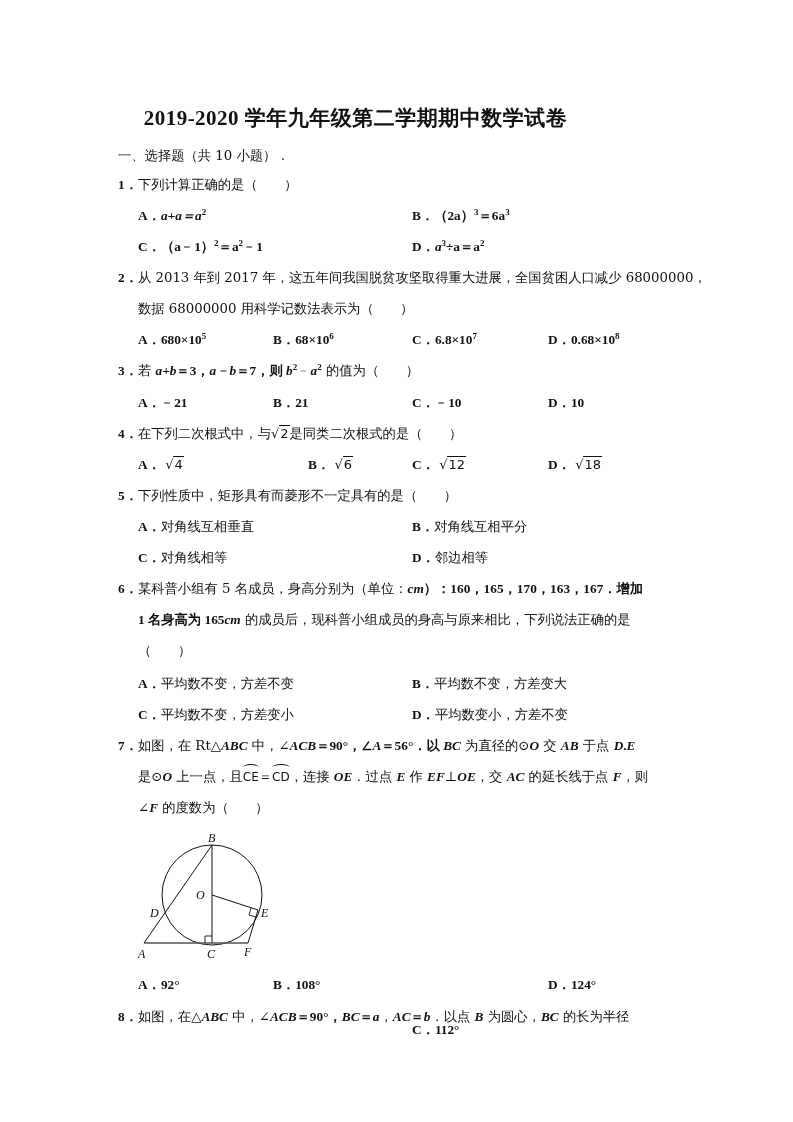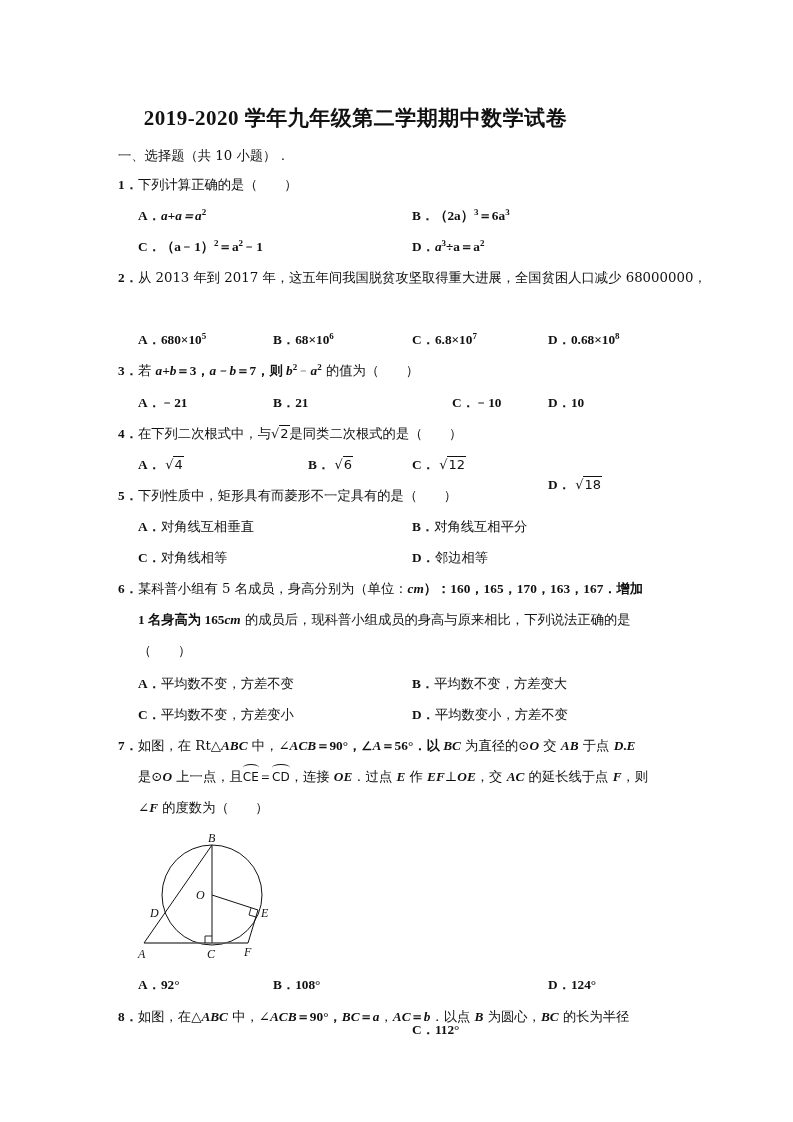--- a/index.html
+++ b/index.html
@@ -41,48 +41,49 @@
   <div class="opt" style="left:138px;top:238px;">
     <span class="b">C．</span><span class="b">（a﹣1）</span><sup class="b">2</sup><span class="b">＝a</span><sup class="b">2</sup><span class="b">﹣1</span>
   </div>
   <div class="opt" style="left:412px;top:238px;">
     <span class="b">D．</span><span class="i">a</span><sup class="b">3</sup><span class="b">÷a＝a</span><sup class="b">2</sup>
   </div>
 
   <div class="line" style="left:118px;top:269px;">
     <span class="b">2．</span><span>从 2013 年到 2017 年，这五年间我国脱贫攻坚取得重大进展，全国贫困人口减少 68000000，</span>
   </div>
+  <div class="line" style="left:138px;top:300px;">数据 68000000 用科学记数法表示为（　　）</div>
   <div class="opt" style="left:138px;top:331px;">
     <span class="b">A．</span><span class="b">680×10</span><sup class="b">5</sup>
   </div>
   <div class="opt" style="left:273px;top:331px;">
     <span class="b">B．</span><span class="b">68×10</span><sup class="b">6</sup>
   </div>
   <div class="opt" style="left:412px;top:331px;">
     <span class="b">C．</span><span class="b">6.8×10</span><sup class="b">7</sup>
   </div>
   <div class="opt" style="left:548px;top:331px;">
     <span class="b">D．</span><span class="b">0.68×10</span><sup class="b">8</sup>
   </div>
 
   <div class="line" style="left:118px;top:362px;">
     <span class="b">3．</span><span>若 </span><span class="i">a+b</span><span class="b">＝3，</span><span class="i">a﹣b</span><span class="b">＝7，则 </span><span class="i">b</span><sup class="b">2</sup><span>﹣</span><span class="i">a</span><sup class="b">2</sup><span> 的值为（　　）</span>
   </div>
   <div class="opt" style="left:138px;top:394px;"><span class="b">A．</span><span class="b">﹣21</span></div>
   <div class="opt" style="left:273px;top:394px;"><span class="b">B．</span><span class="b">21</span></div>
-  <div class="opt" style="left:412px;top:394px;margin-left:40px;"><span class="b">C．</span><span class="b">﹣10</span></div>
+  <div class="opt" style="left:412px;top:394px;"><span class="b">C．</span><span class="b">﹣10</span></div>
   <div class="opt" style="left:548px;top:394px;"><span class="b">D．</span><span class="b">10</span></div>
 
   <div class="line" style="left:118px;top:425px;">
     <span class="b">4．</span><span>在下列二次根式中，与</span><span class="sqrt">√<span class="rad">2</span></span><span>是同类二次根式的是（　　）</span>
   </div>
   <div class="opt" style="left:138px;top:456px;"><span class="b">A．</span> <span class="sqrt">√<span class="rad">4</span></span></div>
   <div class="opt" style="left:273px;top:456px;margin-left:35px;"><span class="b">B．</span> <span class="sqrt">√<span class="rad">6</span></span></div>
   <div class="opt" style="left:412px;top:456px;"><span class="b">C．</span> <span class="sqrt">√<span class="rad">12</span></span></div>
-  <div class="opt" style="left:548px;top:456px;margin-top:20px;"><span class="b">D．</span> <span class="sqrt">√<span class="rad">18</span></span></div>
+  <div class="opt" style="left:548px;top:456px;"><span class="b">D．</span> <span class="sqrt">√<span class="rad">18</span></span></div>
 
   <div class="line" style="left:118px;top:487px;">
     <span class="b">5．</span><span>下列性质中，矩形具有而菱形不一定具有的是（　　）</span>
   </div>
   <div class="opt" style="left:138px;top:518px;"><span class="b">A．</span><span>对角线互相垂直</span></div>
   <div class="opt" style="left:412px;top:518px;"><span class="b">B．</span><span>对角线互相平分</span></div>
   <div class="opt" style="left:138px;top:549px;"><span class="b">C．</span><span>对角线相等</span></div>
   <div class="opt" style="left:412px;top:549px;"><span class="b">D．</span><span>邻边相等</span></div>
 
   <div class="line" style="left:118px;top:580px;">

